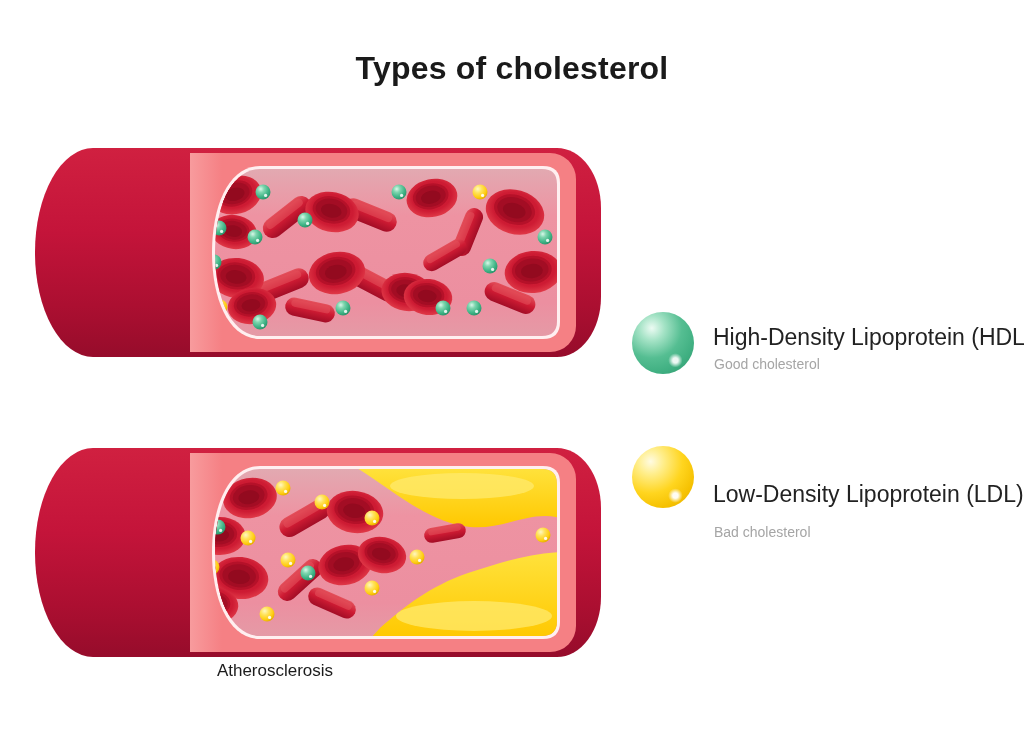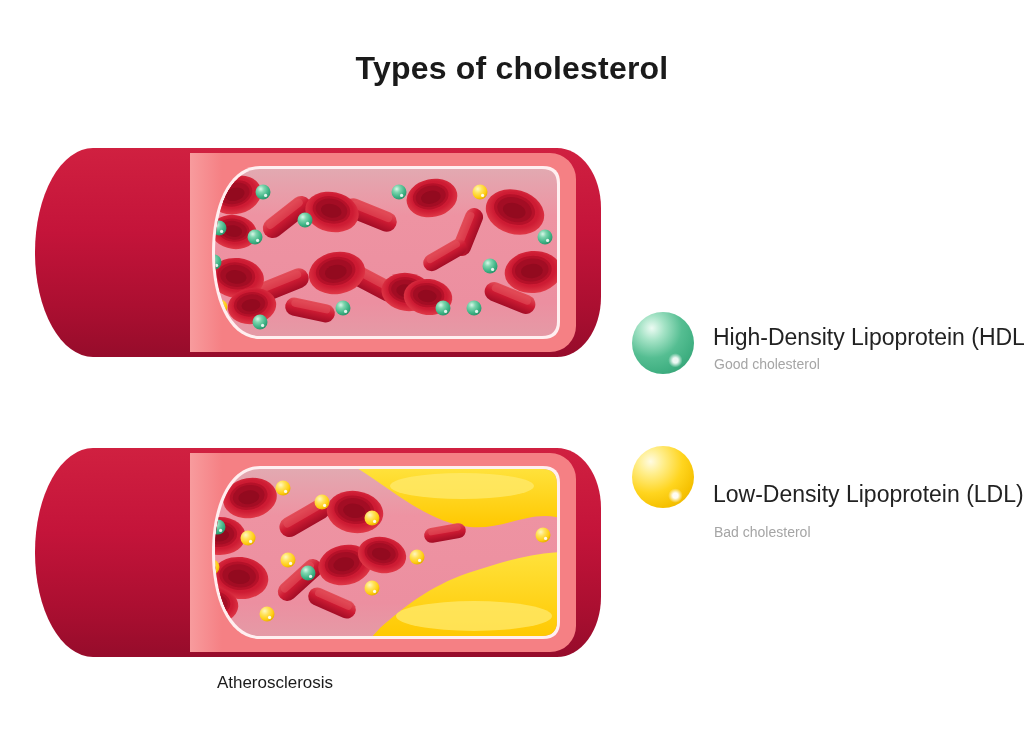--- a/index.html
+++ b/index.html
@@ -15,21 +15,21 @@
            border-radius:58px 44px 44px 58px / 104px 60px 60px 104px;
            background:linear-gradient(180deg,#D02040 0%,#C4143A 40%,#AC0F31 75%,#960C2B 100%);}
   .cutaway{position:absolute;left:155px;top:5px;right:25px;bottom:5px;
            background:linear-gradient(90deg,#F89B9D 0px,#F58084 32px);
            border-radius:0 26px 26px 0;}
   .lumen-box{position:absolute;left:177px;top:18px;width:348px;height:173px;}
   .lumen-box svg{display:block;}
   .vessel-label{position:absolute;font-size:17px;font-weight:500;color:#1b1b1b;
                 text-align:center;width:370px;}
   .label-healthy{left:108px;top:361px;}
-  .label-athero{left:90px;top:661px;margin-top:12px;}
+  .label-athero{left:90px;top:661px;}
   
   .sphere{position:absolute;width:62px;height:62px;border-radius:50%;}
   .sphere-green{left:632px;top:312px;
      background:radial-gradient(circle at 70% 78%, rgba(255,255,255,.9) 0 4%, rgba(255,255,255,0) 11%),
                 radial-gradient(circle at 32% 26%, #ECFBF3 0%, #A5E3C6 20%, #55BE92 48%, #3FAF81 72%, #2D9166 100%);}
   .sphere-yellow{left:632px;top:446px;
      background:radial-gradient(circle at 70% 80%, rgba(255,255,255,.95) 0 4%, rgba(255,255,255,0) 11%),
                 radial-gradient(circle at 30% 25%, #FFFBE2 0%, #FFEE8C 20%, #FFD51F 50%, #F5C000 75%, #E0AA00 100%);}
   .legend-title{position:absolute;left:713px;font-size:23px;color:#222;white-space:nowrap;}
   .legend-sub{position:absolute;left:714px;font-size:14px;color:#A5A5A5;white-space:nowrap;}

